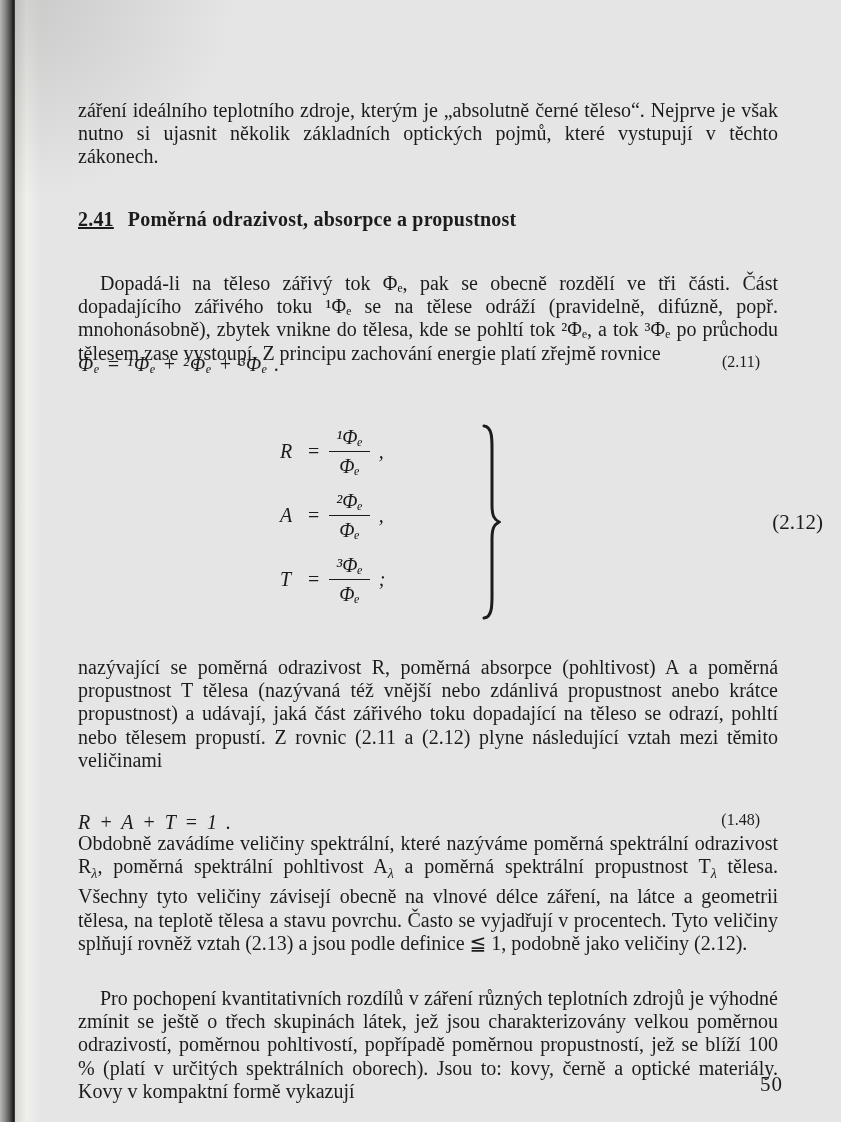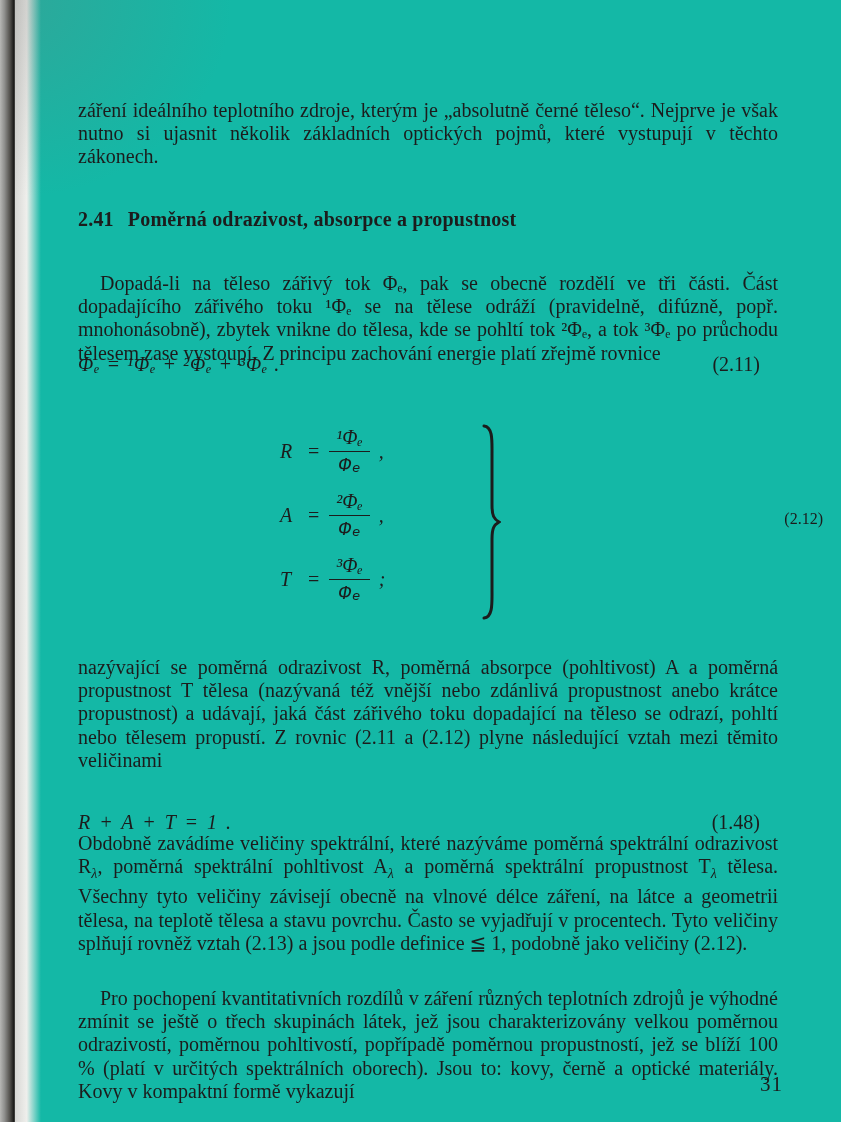--- a/index.html
+++ b/index.html
@@ -1,19 +1,19 @@
 <!DOCTYPE html>
 <html lang="cs"><head>
 <meta charset="utf-8">
 <style>
   html,body{margin:0;padding:0;background:#ffffff;}
   .page{
     position:relative;
     width:841px;height:1122px;
-    background:#14b8a6;
+    background:#e5e5e5;
     overflow:hidden;
     font-family:"Liberation Serif","DejaVu Serif",serif;
     color:#1c1c1c;
   }
   .spine{
     position:absolute;left:0;top:0;width:15px;height:1122px;
     background:linear-gradient(to right,#b7b7b5 0%,#8f8f8d 30%,#55534f 65%,#1f1e1c 90%,#4a4a48 100%);
   }
   .spine-shadow{
     position:absolute;left:15px;top:0;width:26px;height:1122px;
@@ -28,48 +28,48 @@
     font-size:20px;line-height:23.2px;
     text-align:justify;
   }
   .indent22{text-indent:22px;}
   .indent15{text-indent:15px;}
   .heading{
     position:absolute;left:78px;width:700px;
     font-size:20px;line-height:24px;font-weight:bold;
     text-align:left;letter-spacing:0.2px;
   }
-  .heading .hnum{margin-right:14px;}
+  .heading .hnum{margin-right:14px;text-decoration:underline;}
   .i{}
   .sub{font-style:italic;font-size:14px;vertical-align:-5px;}
   .eqline{
     position:absolute;left:78px;width:700px;height:30px;
     font-size:20px;
   }
   .eqbody{
     position:absolute;left:0;right:0;text-align:left;
     font-style:italic;letter-spacing:1px;
   }
   .eqlabel{
     position:absolute;right:18px;top:0;
-    font-style:normal;font-size:20px;
+    font-style:normal;font-size:16px;
   }
   .eqsys{position:absolute;left:280px;top:424px;width:200px;}
   .eqrow{
     display:flex;align-items:center;height:54px;margin-bottom:10px;
     font-size:20px;font-style:italic;
   }
   .eqrow .var{display:inline-block;width:26px;text-align:left;}
   .eqrow .eqs{display:inline-block;margin:0 10px 0 2px;font-style:normal;}
-  .frac{display:inline-flex;flex-direction:column;align-items:flex-end;}
+  .frac{display:inline-flex;flex-direction:column;align-items:center;}
   .frac .num{padding:0 7px 3px;border-bottom:1.6px solid #1c1c1c;line-height:22px;}
-  .frac .den{padding:3px 7px 0;line-height:22px;font-family:Liberation Mono, monospace;}
+  .frac .den{padding:3px 7px 0;line-height:22px;}
   .punct{margin-left:9px;}
   .brace{position:absolute;left:481px;top:423px;}
-  .syslabel{position:absolute;right:18px;top:510px;font-size:16px;}
+  .syslabel{position:absolute;right:18px;top:510px;font-size:21px;}
   .pagenum{
     position:absolute;left:760px;top:1072px;width:60px;
     font-size:21px;letter-spacing:1px;
   }
 </style>
 </head>
 <body>
 
 <div class="page">
   <div class="spine"></div>
@@ -140,14 +140,14 @@
   </div>
 
   <p class="tblock" style="top:806px;margin-top:26px;">
     <span>Obdobně zavádíme veličiny spektrální, které nazýváme </span><span class="i">poměrná spektrální odrazivost R</span><span class="sub">λ</span><span>, </span><span class="i">poměrná spektrální pohltivost A</span><span class="sub">λ</span><span> a </span><span class="i">poměrná spektrální propustnost T</span><span class="sub">λ</span><span> tělesa. Všechny tyto veličiny závisejí obecně na vlnové délce záření, na látce a geometrii tělesa, na teplotě tělesa a stavu povrchu. Často se vyjadřují v procentech. Tyto veličiny splňují rovněž vztah (2.13) a jsou podle definice ≦ 1, podobně jako veličiny (2.12).</span>
   </p>
 
   <p class="tblock indent22" style="top:967px;">
     <span>Pro pochopení kvantitativních rozdílů v záření různých teplotních zdrojů je výhodné zmínit se ještě o třech skupinách látek, jež jsou charakterizovány velkou poměrnou odrazivostí, poměrnou pohltivostí, popřípadě poměrnou propustností, jež se blíží 100 % (platí v určitých spektrálních oborech). Jsou to: kovy, černě a optické materiály. Kovy v kompaktní formě vykazují</span>
   </p>
 
-  <div class="pagenum">31</div>
+  <div class="pagenum">50</div>
 </div>
 
 </body></html>

